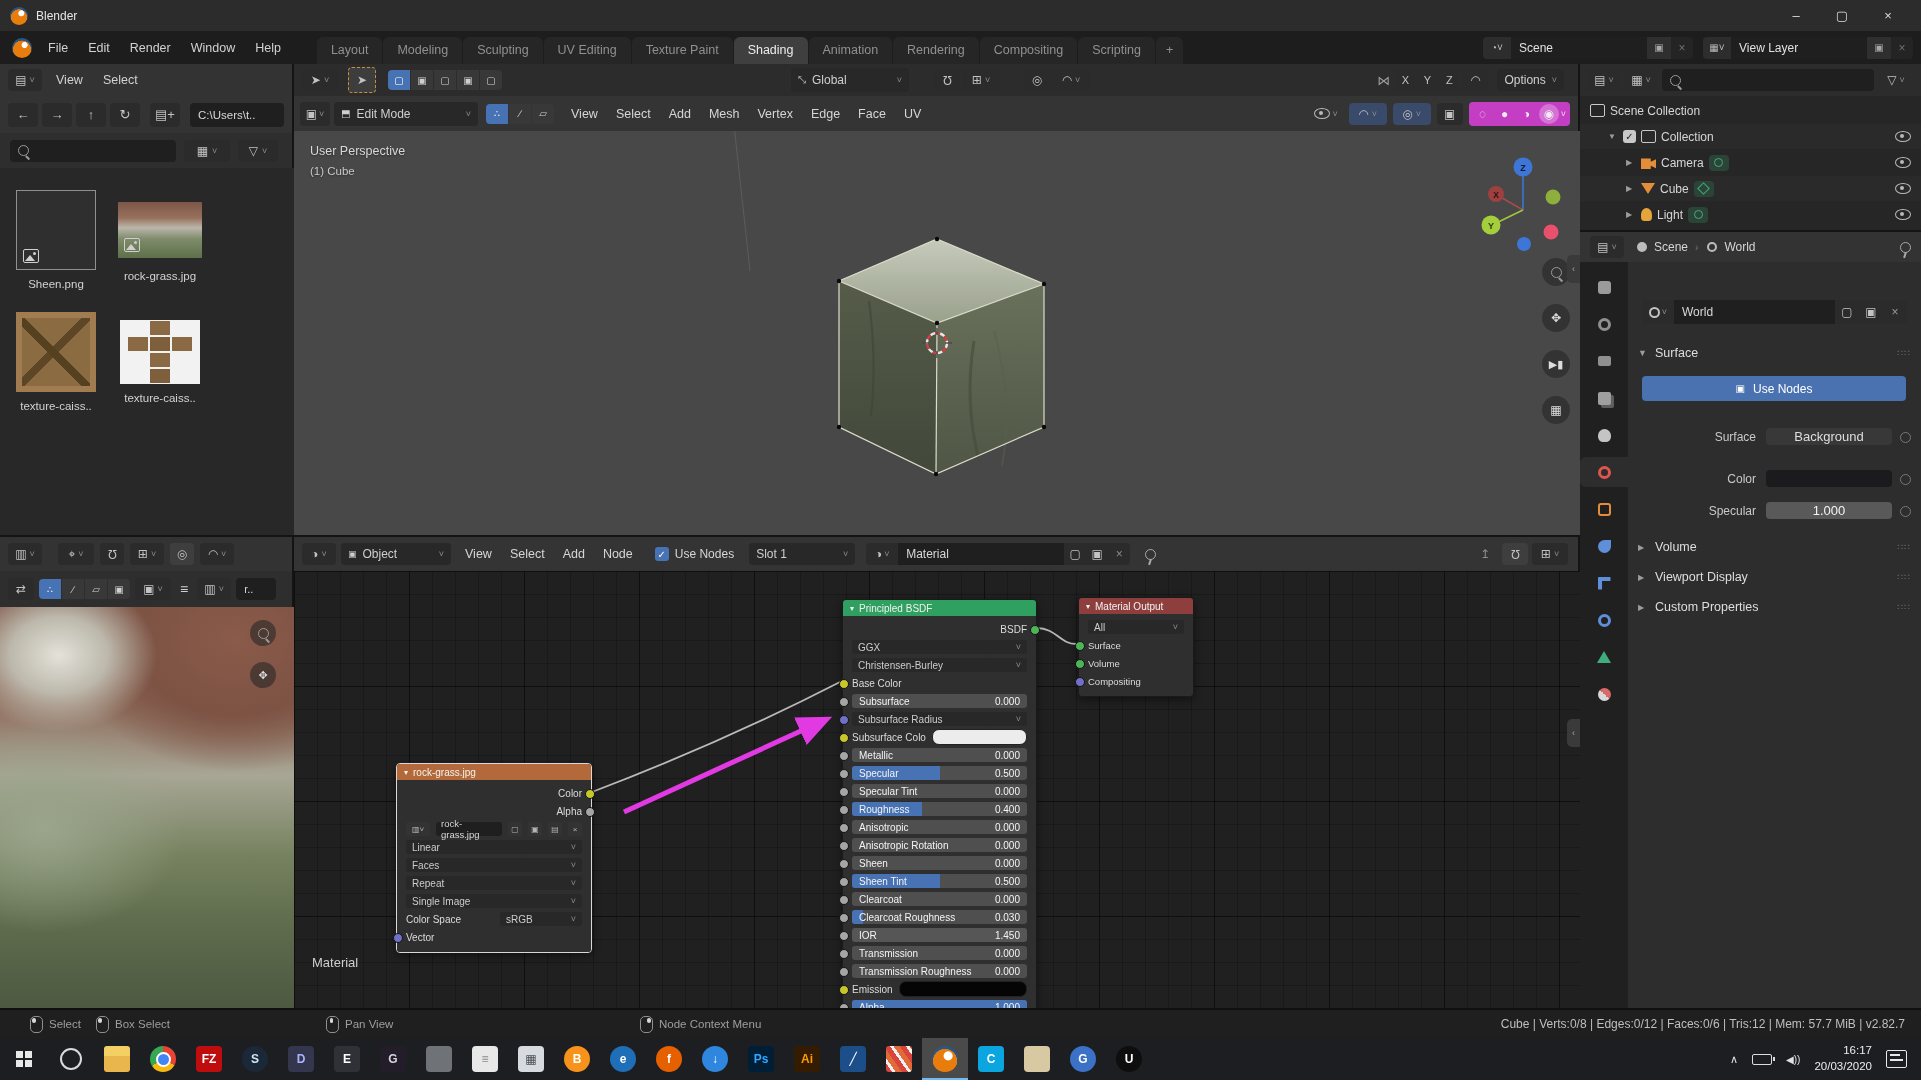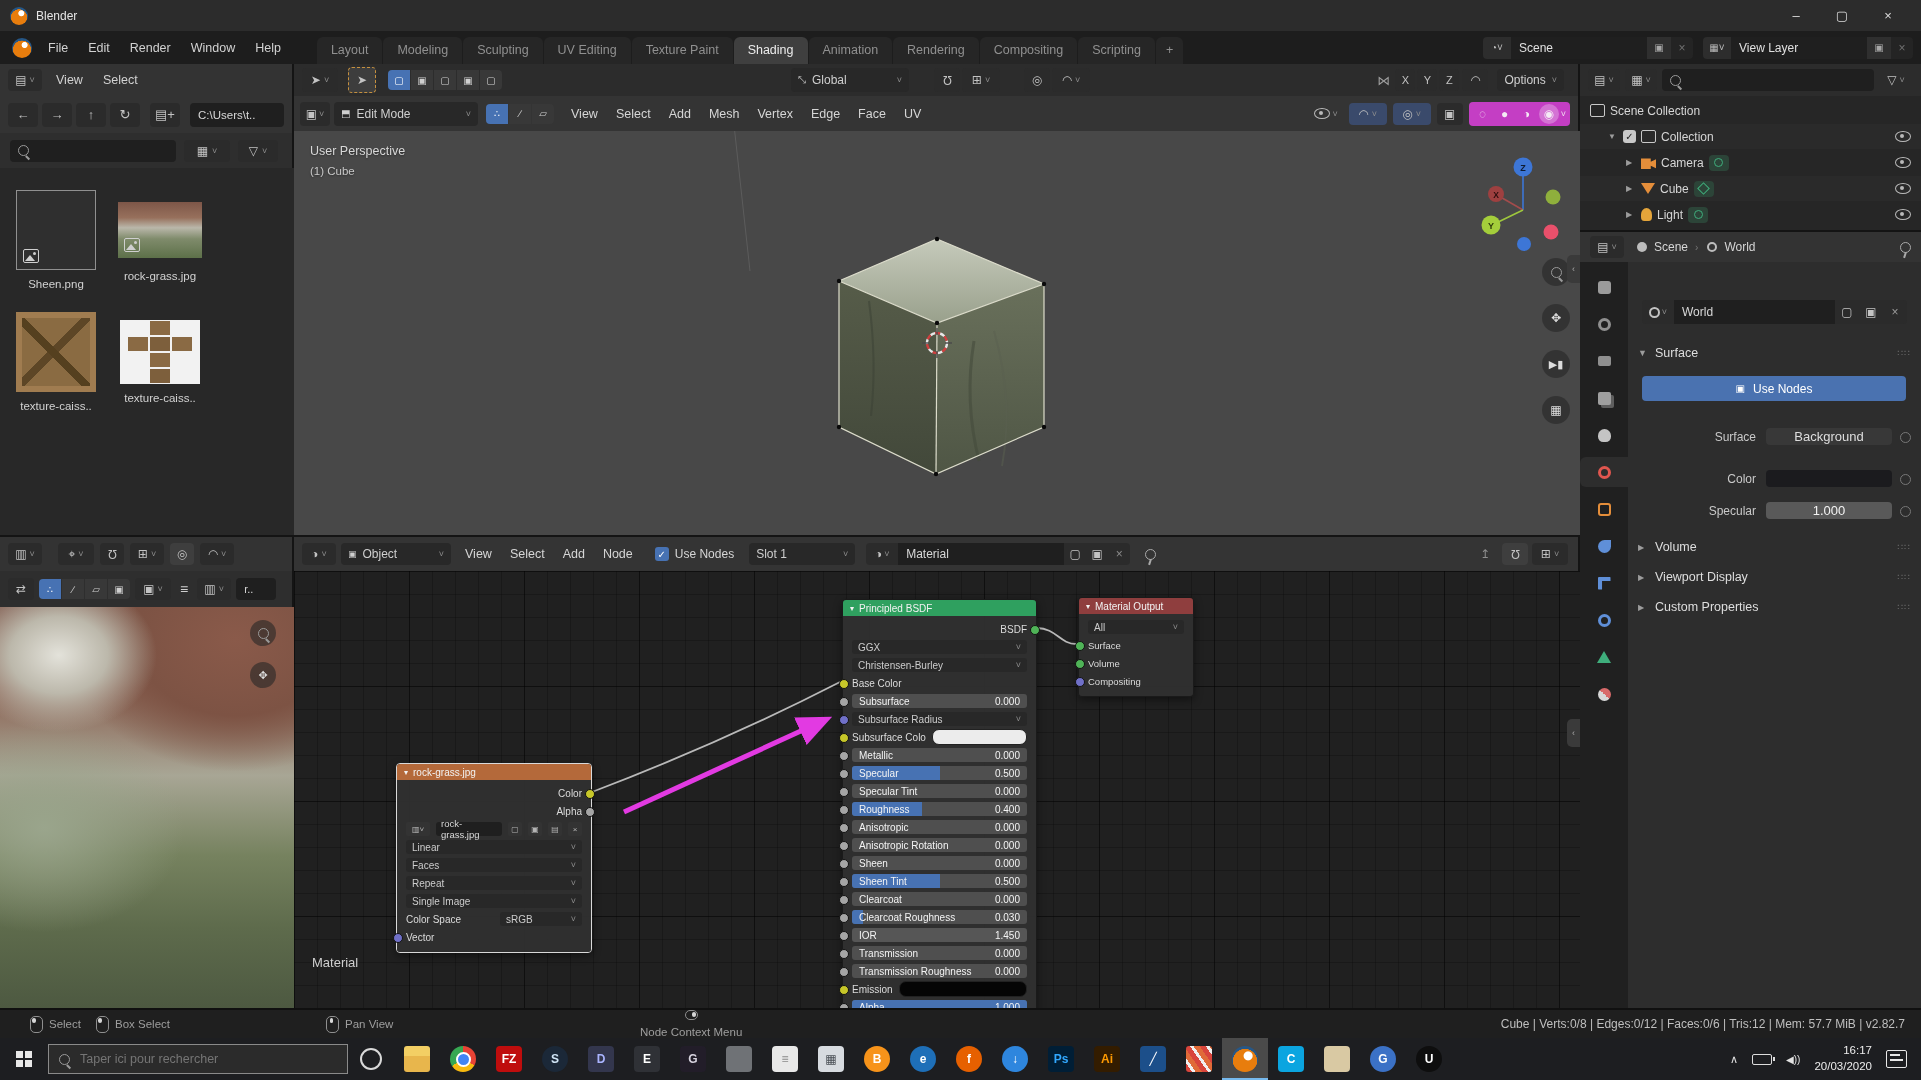--- a/index.html
+++ b/index.html
@@ -869,43 +869,39 @@
             <i class="l"></i>
           </span>
           <span>Box Select</span>
         </div>
         <div class="hint" style="left: 326px;">
           <span class="mouse">
             <i class="m"></i>
           </span>
           <span>Pan View</span>
         </div>
-        <div class="hint" style="left: 640px; flex-direction: column;">
+        <div class="hint" style="left: 640px;">
           <span class="mouse">
             <i class="r"></i>
           </span>
           <span>Node Context Menu</span>
         </div>
       </div>
     <div id="stats">Cube | Verts:0/8 | Edges:0/12 | Faces:0/6 | Tris:12 | Mem: 57.7 MiB | v2.82.7</div>
   </div>
 
   <div id="taskbar" class="abs">
     <div class="tbicon" style="width:48px">
         <span class="winlogo">
           <i></i>
           <i></i>
           <i></i>
           <i></i>
         </span>
       </div>
-    <div id="tb-search">
-      <span class="mag"></span>
-      <input type="text" placeholder="Taper ici pour rechercher" style="">
-    </div>
     <div class="tbicon">
         <span style="width:18px;height:18px;border-radius:50%;border:2px solid #d9d9d9"></span>
       </div>
     <div id="tb-icons" style="display:flex">
         <div class="tbicon">
           <span class="glyph" style="background: linear-gradient(rgb(243, 207, 100) 40%, rgb(232, 182, 76) 40%); border-radius: 3px;"></span>
         </div>
         <div class="tbicon">
           <span class="glyph" style="border-radius: 50%; background: conic-gradient(rgb(232, 67, 53) 0deg, rgb(232, 67, 53) 33%, rgb(247, 185, 15) 33%, rgb(247, 185, 15) 66%, rgb(54, 168, 82) 66%, rgb(54, 168, 82) 100%); position: relative;">
             <span style="width: 11px; height: 11px; border-radius: 50%; background: rgb(66, 133, 244); border: 2px solid rgb(255, 255, 255);"></span>

